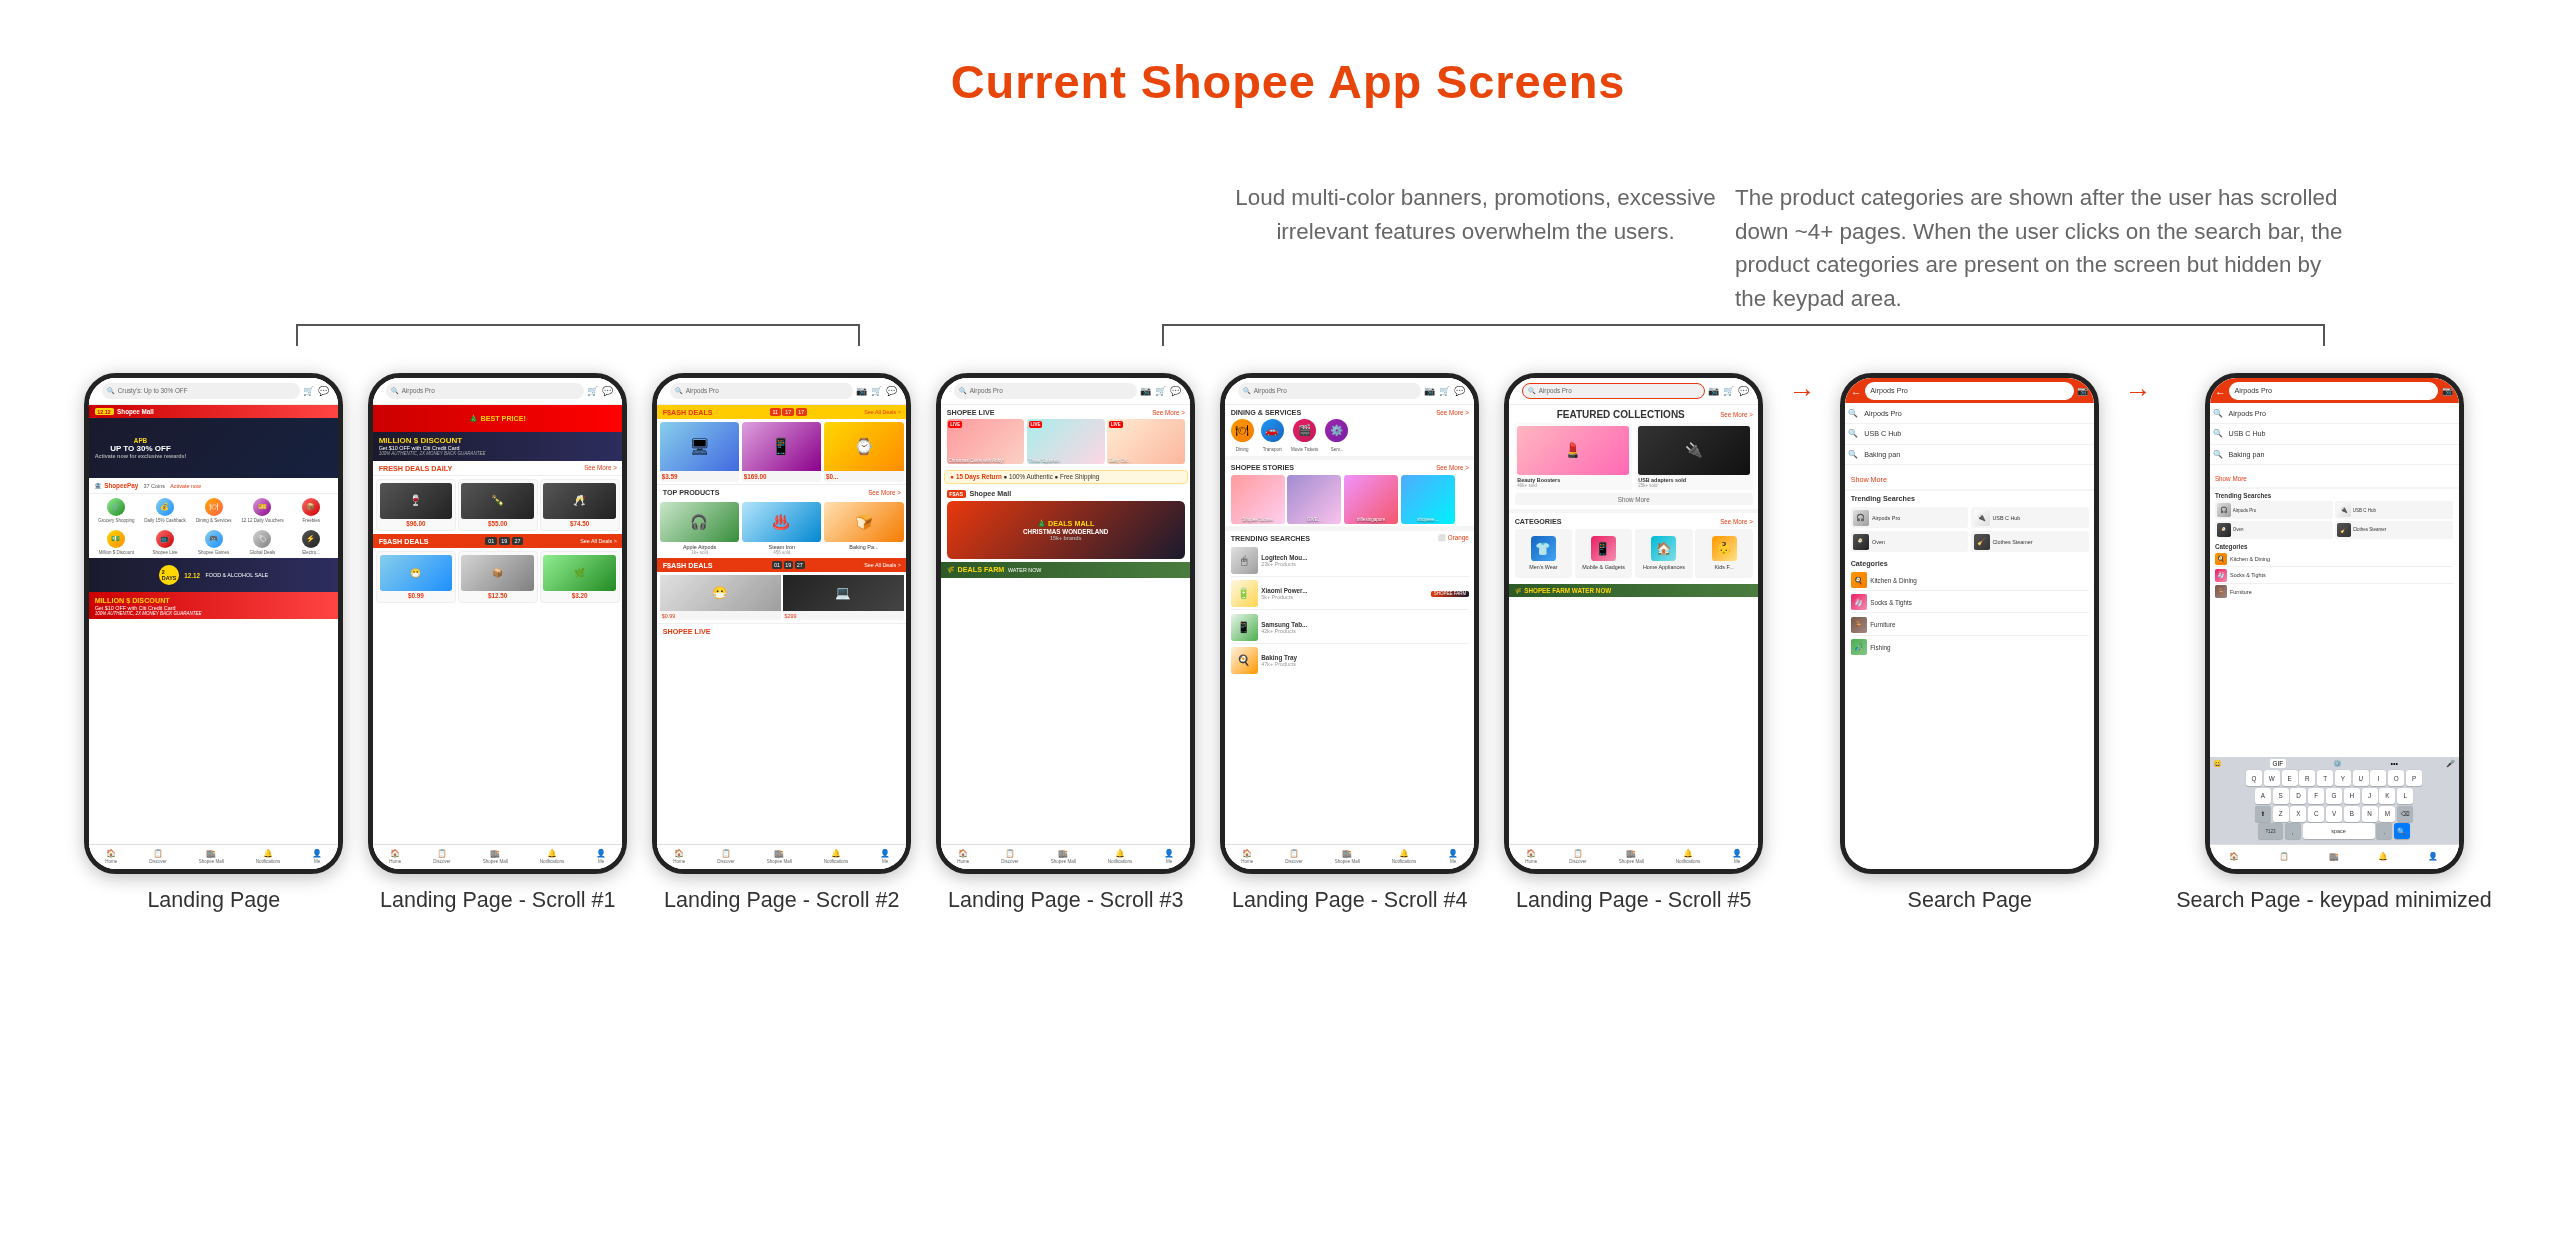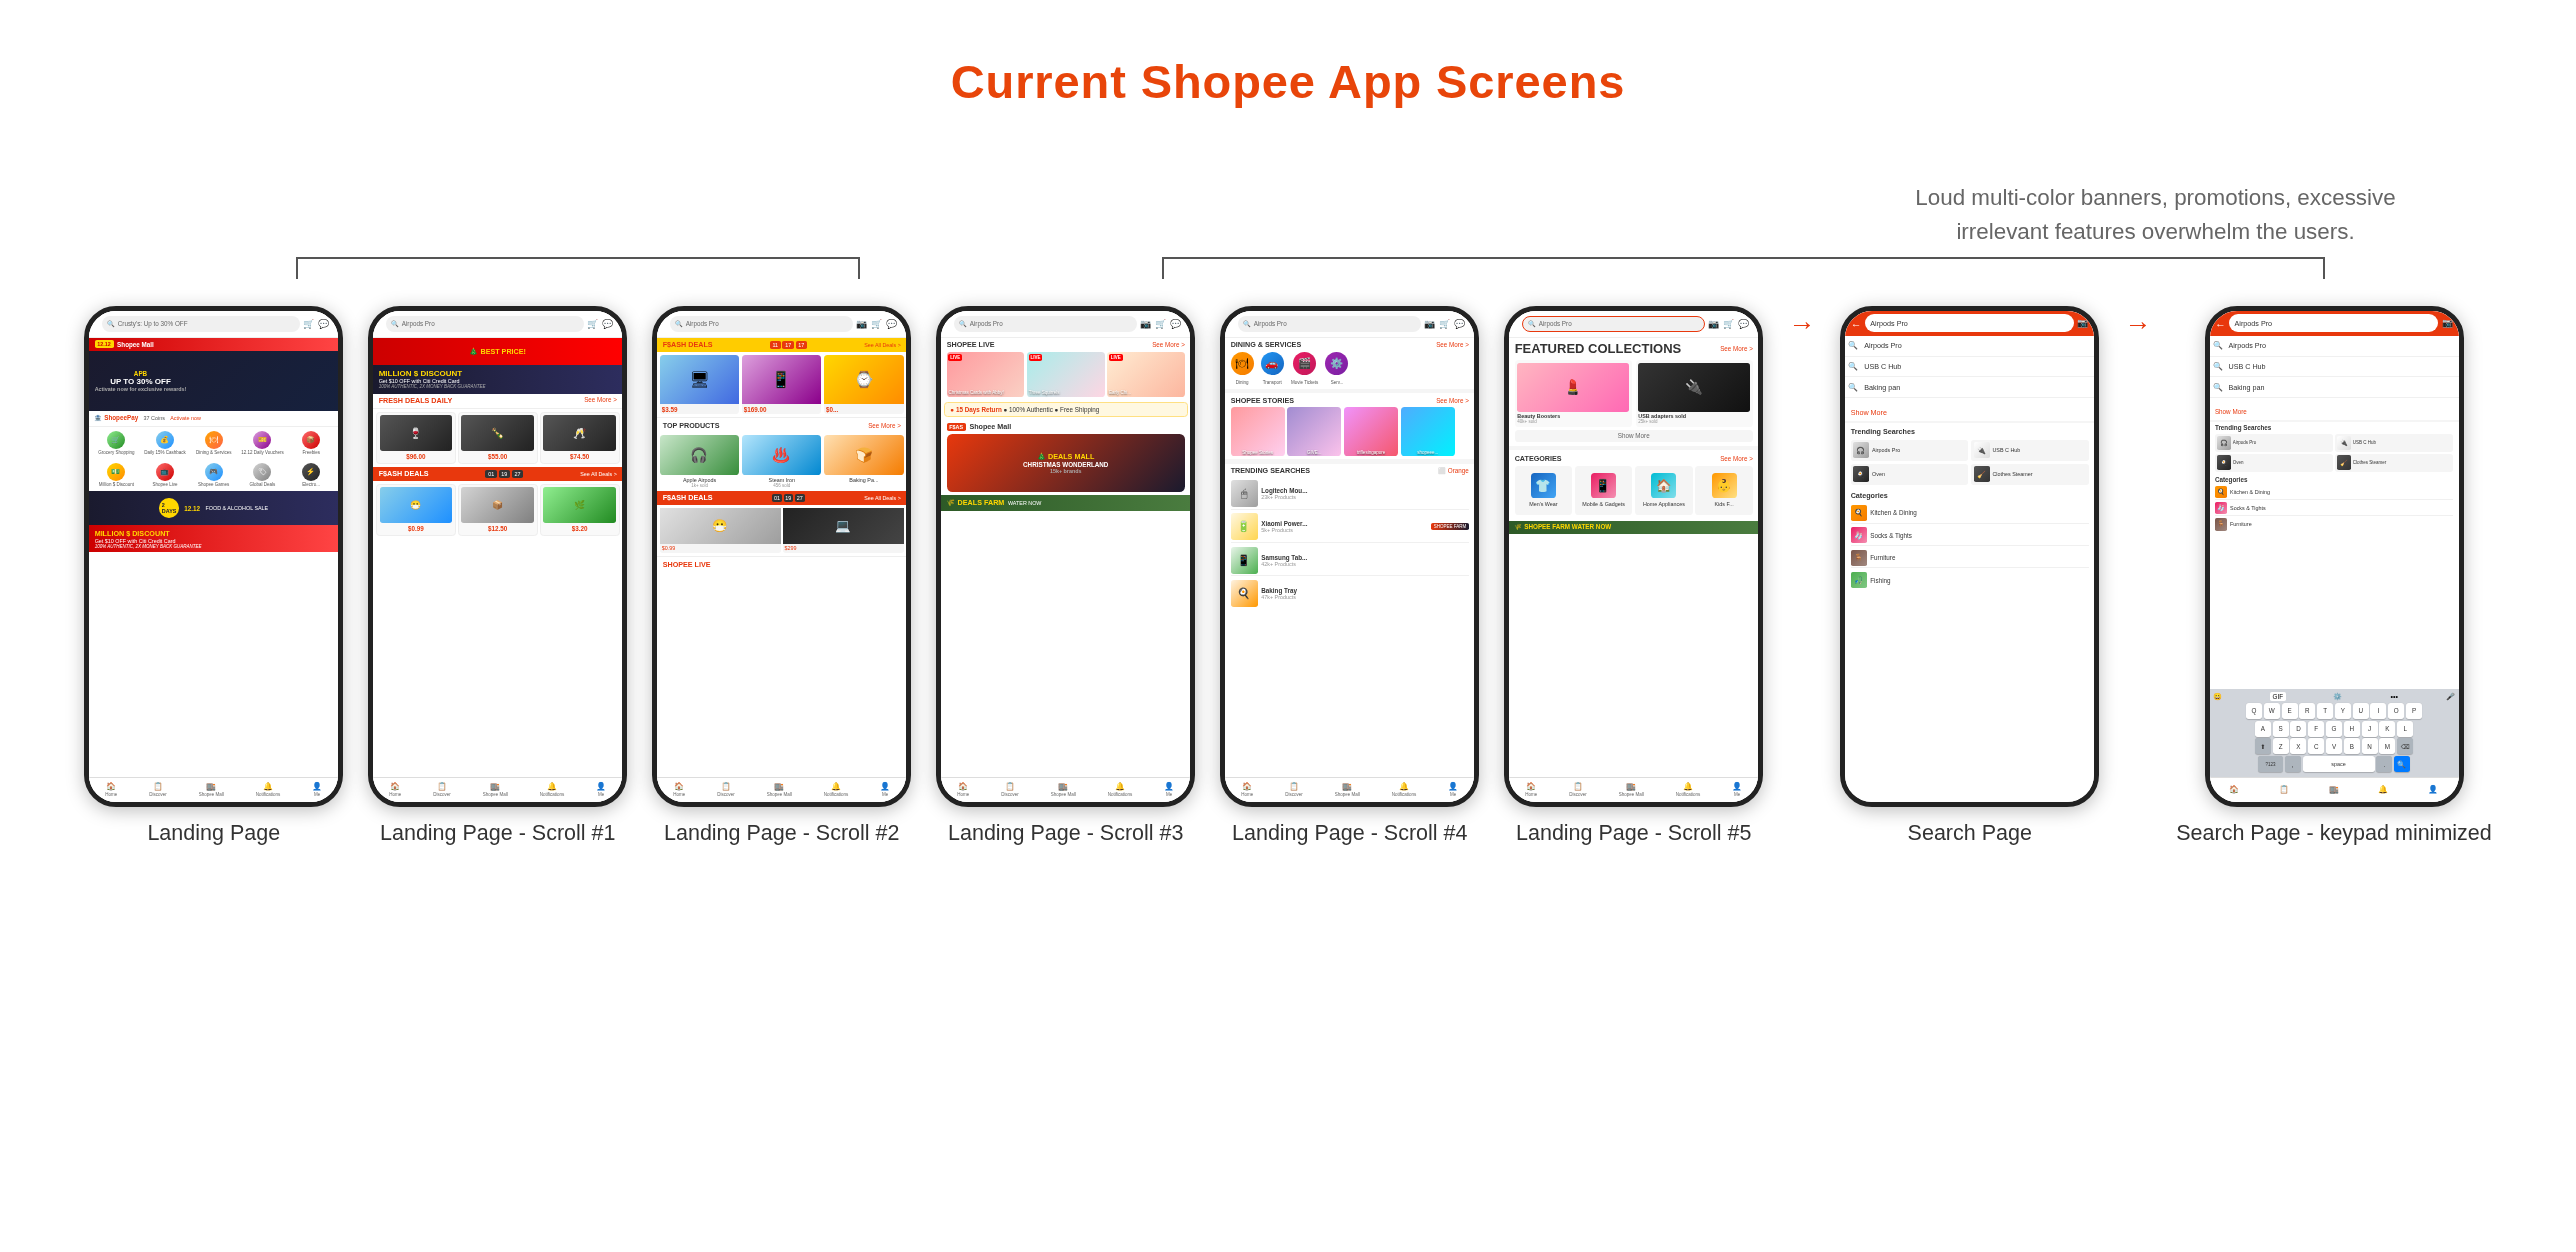--- a/index.html
+++ b/index.html
@@ -220,23 +220,24 @@
     }
 
     .featured-header {
       display: flex;
       justify-content: space-between;
       align-items: center;
       margin-bottom: 3.6px;
     }
 
     .featured-title {
-      font-size: 13px;
+      font-size: 10px;
       font-weight: bold;
       color: #333;
+      margin-left: 42px;
     }
 
     .see-more-link {
       font-size: 6.3px;
       color: #e8380d;
     }
 
     .featured-products {
       display: flex;
       gap: 3.6px;
@@ -419,20 +420,23 @@
 </head>
 <body>
 
 <div class="page-wrapper">
 
   <h1 class="main-title">Current Shopee App Screens</h1>
 
   <div class="top-annotation-area">
     <div class="annotation-box-left">
       <span>Loud multi-color banners, promotions, excessive irrelevant features overwhelm the users.</span>
+    </div>
+    <div class="annotation-box-right">
+      <span>The product categories are shown after the user has scrolled down ~4+ pages. When the user clicks on the search bar, the product categories are present on the screen but hidden by the keypad area.</span>
     </div>
   </div>
 
   <div class="bracket-wrapper">
     <div class="bracket-l"></div>
     <div class="bracket-r"></div>
   </div>
 
   <div class="screens-row">
 

